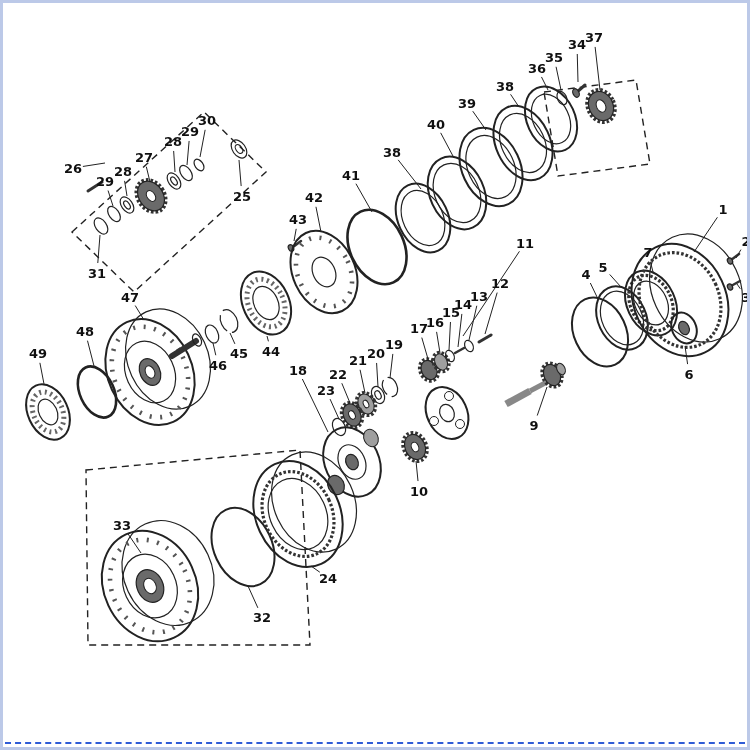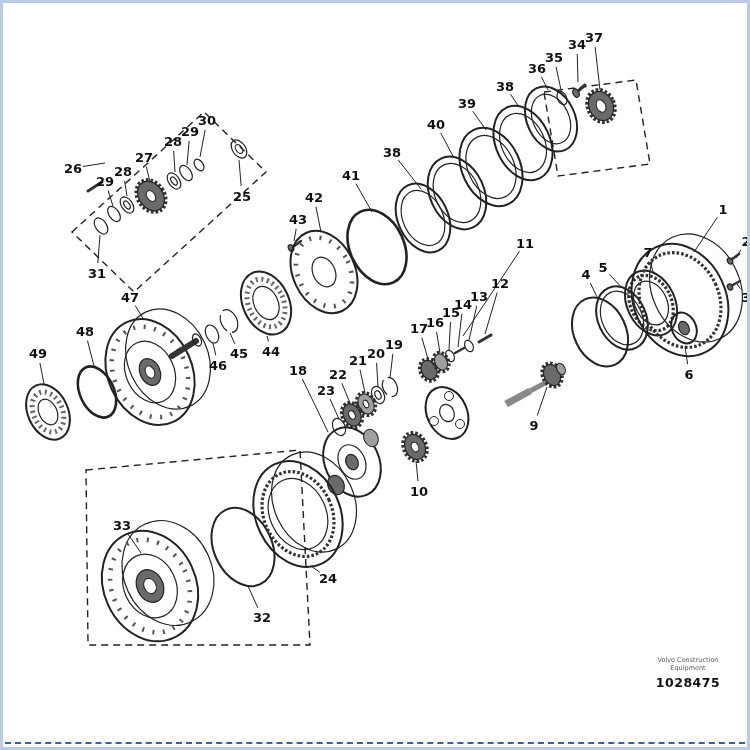--- a/index.html
+++ b/index.html
@@ -366,23 +366,16 @@
         <text x="218" y="369.5" text-anchor="middle" class="callout">46</text>
         <line x1="135.19946946895746" y1="305.54198555614437" x2="144" y2="320" class="leader"></line>
         <text x="130" y="301.5" text-anchor="middle" class="callout">47</text>
         <line x1="87.49041039810618" y1="340.6849293259685" x2="94" y2="366" class="leader"></line>
         <text x="85" y="335.5" text-anchor="middle" class="callout">48</text>
         <line x1="39.90021906565861" y1="362.81779850590283" x2="44" y2="384" class="leader"></line>
         <text x="38" y="357.5" text-anchor="middle" class="callout">49</text>
       </g>
   </svg>
 
-  <div id="brand-block">
-    <div id="brand-name">
-      <span>Volvo Construction</span><br>
-      <span>Equipment</span>
-    </div>
-    <div id="part-number">1028475</div>
-  </div>
 
   <div id="frame"></div>
   <div id="bottom-dash"></div>
 </div>
 
 </body></html>

